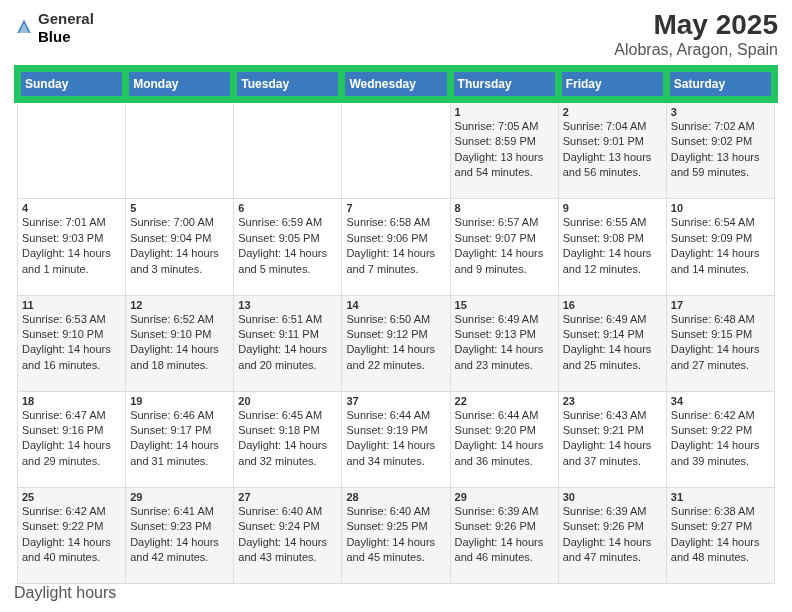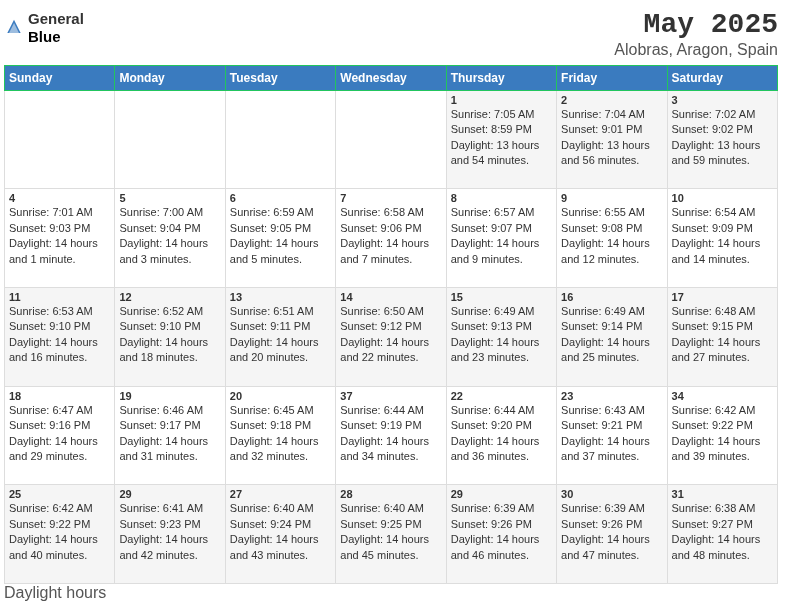--- a/index.html
+++ b/index.html
@@ -6,21 +6,21 @@
     body {
       width: 792px;
       height: 612px;
       font-family: Arial, sans-serif;
       background: #fff;
       overflow: hidden;
     }
     .page {
       width: 792px;
       height: 612px;
-      padding: 10px 14px 10px 4px;
+      padding: 10px 14px 10px 14px;
       display: flex;
       flex-direction: column;
       justify-content: space-between;
     }
     .header {
       display: flex;
       justify-content: space-between;
       align-items: flex-start;
       margin-bottom: 6px;
     }
@@ -46,40 +46,39 @@
       height: 20px;
     }
     .title-block {
       text-align: right;
     }
     .main-title {
       font-size: 28px;
       font-weight: bold;
       color: #333;
       line-height: 1.1;
-      font-family: Liberation Mono, monospace;
     }
     .subtitle {
       font-size: 16px;
       color: #555;
     }
     .calendar {
       width: 100%;
       flex: 1;
       border-collapse: collapse;
       border: 1px solid #ccc;
     }
     .calendar th {
       background-color: #3a7bbf;
       color: #fff;
       font-size: 12px;
       font-weight: bold;
       padding: 5px 4px;
       text-align: left;
-      border: 1px solid #22c55e;
+      border: 7px solid #22c55e;
     }
     .calendar td {
       vertical-align: top;
       font-size: 9.5px;
       color: #333;
       padding: 3px 4px;
       border: 1px solid #ddd;
       width: calc(100% / 7);
       background: #fff;
     }

